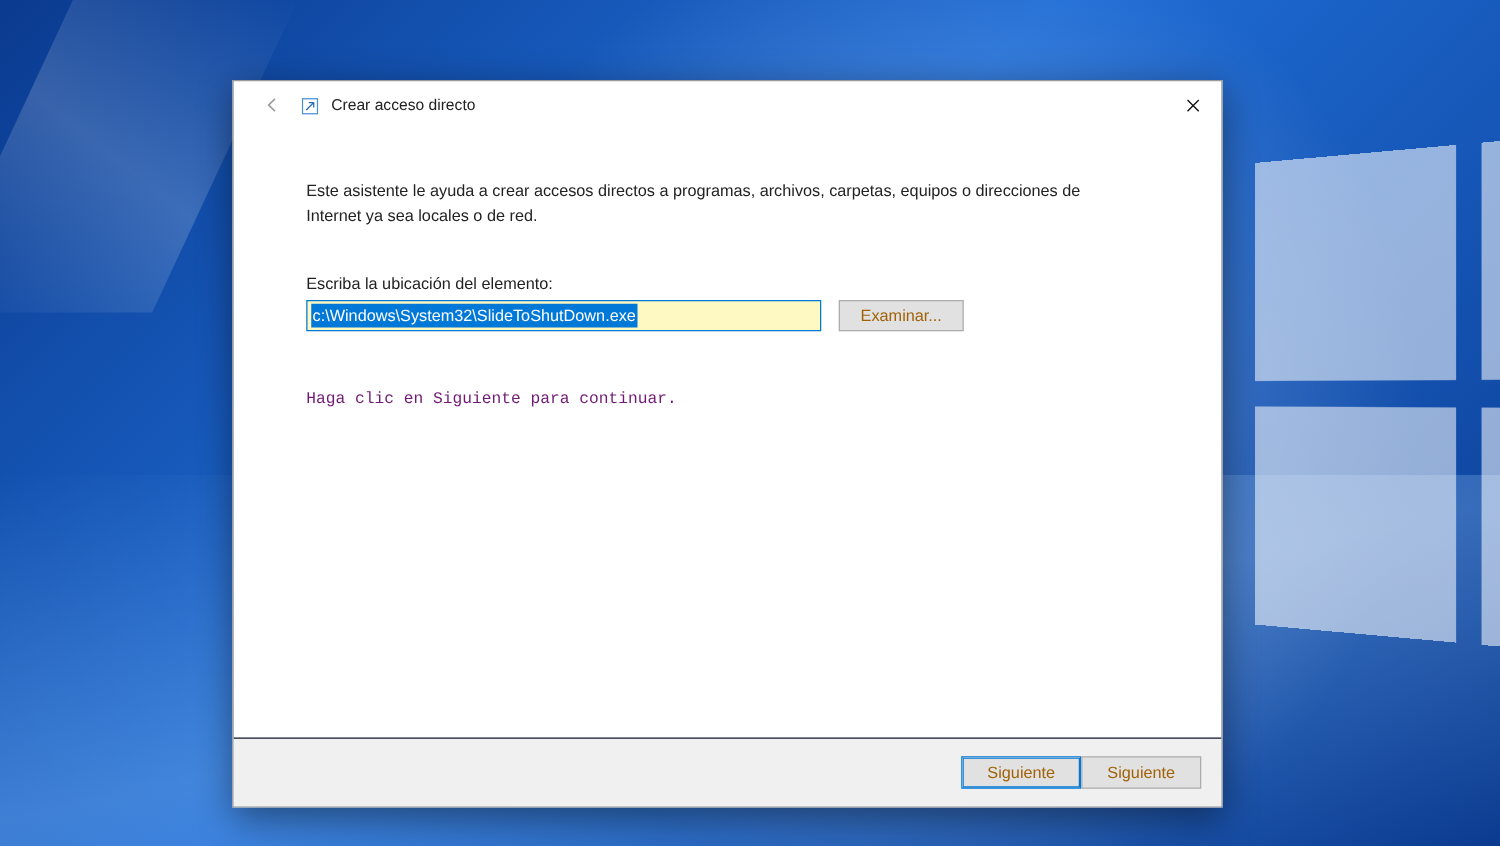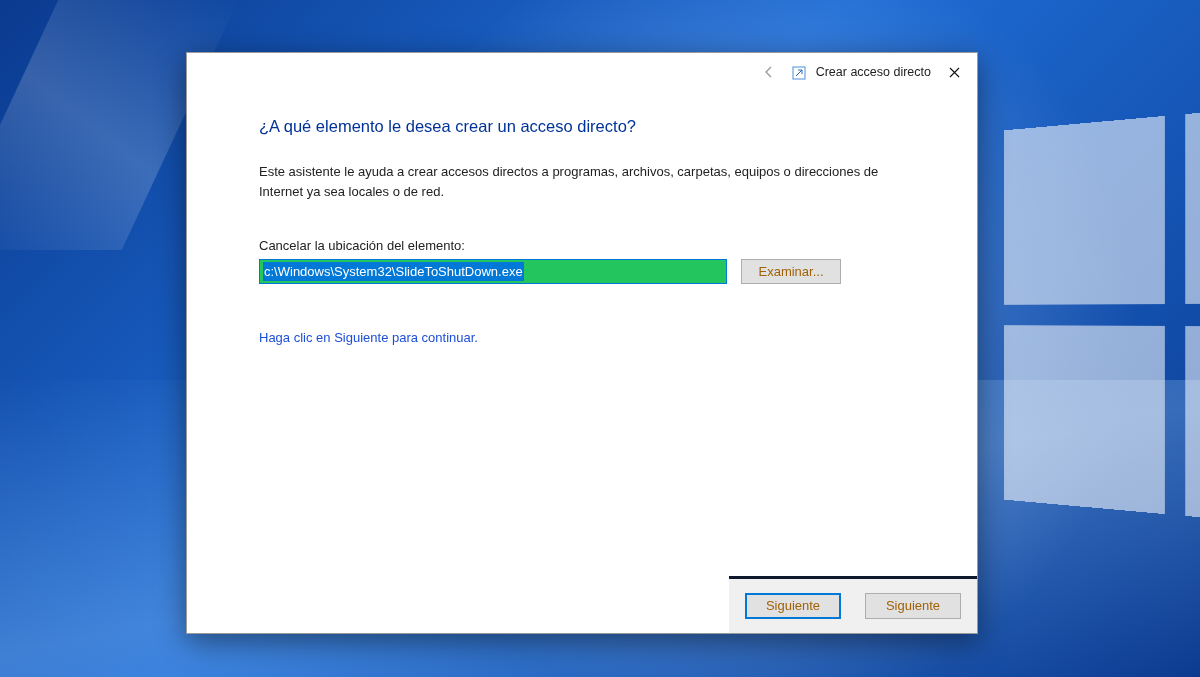--- a/index.html
+++ b/index.html
@@ -48,29 +48,28 @@
   .b1 { left: 0; top: 0; width: 180px; height: 250px;
         background: linear-gradient(210deg, rgba(255,255,255,0) 0%, rgba(255,255,255,0.18) 50%, rgba(255,255,255,0) 100%);
         transform: skewX(-25deg); }
   .b2 { left: 0; top: 380px; width: 1200px; height: 300px;
         background: linear-gradient(-12deg, rgba(255,255,255,0) 0%, rgba(173,216,255,0.25) 50%, rgba(255,255,255,0) 100%); }
 
   
   .dialog {
     position: absolute;
     left: 186px;
-    top: 52px;
+    top: 64px;
     width: 790px;
     height: 580px;
     background: #ffffff;
     border: 1px solid #9a9a9a;
     box-shadow: 0 8px 28px rgba(0,0,0,0.45);
     display: flex;
     flex-direction: column;
-    align-items: flex-end;
   }
   .titlebar {
     height: 38px;
     display: flex;
     align-items: center;
     padding: 0 0 0 20px;
   }
   .back-arrow {
     width: 22px;
     height: 22px;
@@ -125,28 +124,28 @@
     margin-bottom: 6px;
   }
   .row {
     display: flex;
     align-items: center;
     gap: 14px;
     margin-bottom: 46px;
   }
   
   .path-wrap {
-    width: 468px;
+    width: 412px;
     height: 25px;
     border: 1px solid #0078d7;
     box-sizing: border-box;
     display: flex;
     align-items: center;
     padding: 0 3px;
-    background: #22c55e;
+    background: #fef9c3;
   }
   .path-sel {
     background: #0078d7;
     color: #fff;
     font-size: 13px;
     line-height: 19px;
     padding: 0 1px;
     white-space: nowrap;
   }
   .btn {
@@ -159,31 +158,32 @@
     font-size: 13px;
     color: #a16207;
     cursor: default;
     box-sizing: border-box;
     line-height: 21px;
     text-align: center;
   }
   .btn.primary { border: 1px solid #0078d7; box-shadow: inset 0 0 0 1px #0078d7; }
   .hint {
     font-size: 13px;
-    color: #1d4ed8;
+    color: #701a75;
+    font-family: Liberation Mono, monospace;
   }
 
   .footer {
     height: 54px;
-    border-top: 3px solid #0f172a;
+    border-top: 1px solid #0f172a;
     background: #f0f0f0;
     display: flex;
     align-items: center;
     justify-content: flex-end;
-    gap: 24px;
+    gap: 0;
     padding: 0 16px;
   }
   .footer .btn { min-width: 96px; height: 26px; line-height: 22px; }
 </style>
 </head>
 <body>
 
 <div class="desktop">
   <div class="beam b1"></div>
   <div class="beam b2"></div>
@@ -210,24 +210,23 @@
       </span>
       <span class="title-text">Crear acceso directo</span>
       <span class="close-btn">
         <svg width="11" height="11" viewBox="0 0 11 11">
           <path d="M1 1 L10 10 M10 1 L1 10" stroke="currentColor" stroke-width="1.1"></path>
         </svg>
       </span>
     </div>
 
     <div class="content">
-      <div class="heading">¿A qué elemento le desea crear un acceso directo?</div>
       <div class="desc">Este asistente le ayuda a crear accesos directos a programas, archivos, carpetas, equipos o direcciones de Internet ya sea locales o de red.</div>
 
-      <div class="label">Cancelar la ubicación del elemento:</div>
+      <div class="label">Escriba la ubicación del elemento:</div>
       <div class="row">
         <div class="path-wrap">
           <span class="path-sel">c:\Windows\System32\SlideToShutDown.exe</span>
         </div>
         <button class="btn">Examinar...</button>
       </div>
 
       <div class="hint">Haga clic en Siguiente para continuar.</div>
     </div>
 

